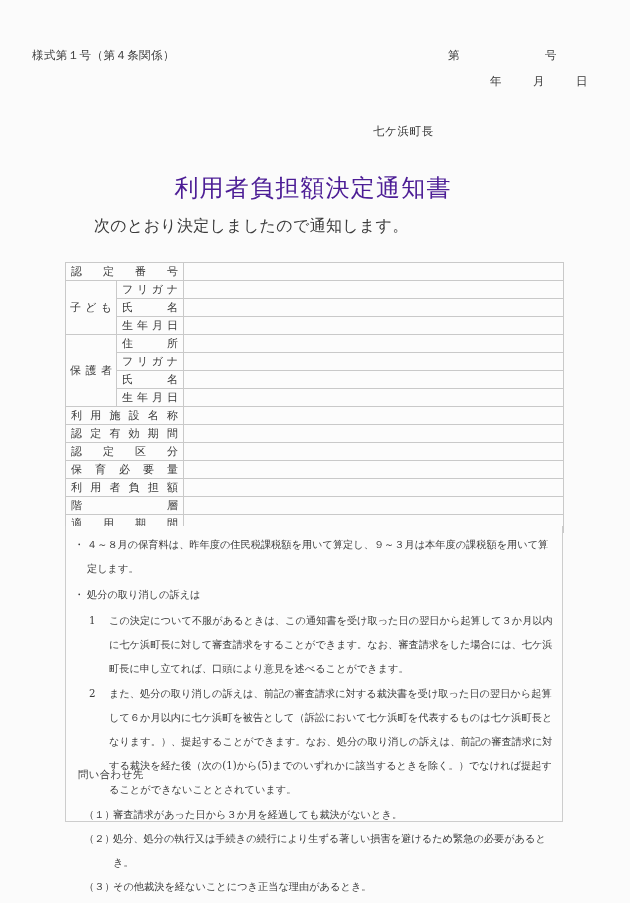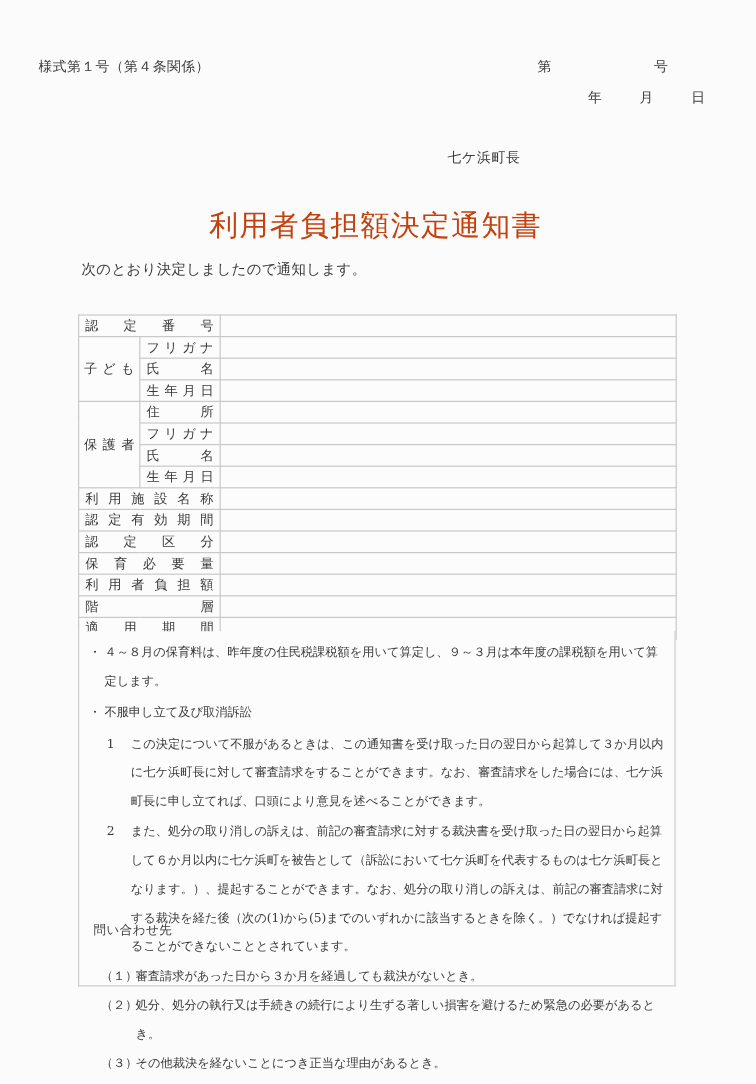--- a/index.html
+++ b/index.html
@@ -72,27 +72,27 @@
   .doc-title {
     position: absolute;
     left: 0;
     top: 172px;
     width: 626px;
     text-align: center;
     font-family: "DejaVu Sans", "Liberation Sans", sans-serif;
     font-size: 24px;
     font-weight: 400;
     letter-spacing: 1.2px;
-    color: #c2410c;
+    color: #4c1d95;
   }
   .lead {
     position: absolute;
-    left: 68px;
+    left: 94px;
     top: 216px;
-    font-size: 12px;
+    font-size: 16px;
     letter-spacing: 0.3px;
   }
 
   
   .form-table {
     position: absolute;
     left: 65px;
     top: 262px;
     width: 498px;
     border-collapse: collapse;
@@ -393,21 +393,21 @@
             </div>
         </td>
         <td></td>
       </tr>
     </tbody>
   </table>
 
   <div class="notes">
     <div class="n-bullet">４～８月の保育料は、昨年度の住民税課税額を用いて算定し、９～３月は本年度の課税額を用いて算定します。</div>
 
-    <div class="n-bullet">不服申し立て及び取消訴訟</div>
+    <div class="n-bullet">処分の取り消しの訴えは</div>
 
     <div class="n-item">
       <span class="n-num">1</span>
       <span>この決定について不服があるときは、この通知書を受け取った日の翌日から起算して３か月以内に七ケ浜町長に対して審査請求をすることができます。なお、審査請求をした場合には、七ケ浜町長に申し立てれば、口頭により意見を述べることができます。</span>
     </div>
 
     <div class="n-item">
       <span class="n-num">2</span>
       <span>また、処分の取り消しの訴えは、前記の審査請求に対する裁決書を受け取った日の翌日から起算して６か月以内に七ケ浜町を被告として（訴訟において七ケ浜町を代表するものは七ケ浜町長となります。）、提起することができます。なお、処分の取り消しの訴えは、前記の審査請求に対する裁決を経た後（次の(1)から(5)までのいずれかに該当するときを除く。）でなければ提起することができないこととされています。</span>
     </div>

